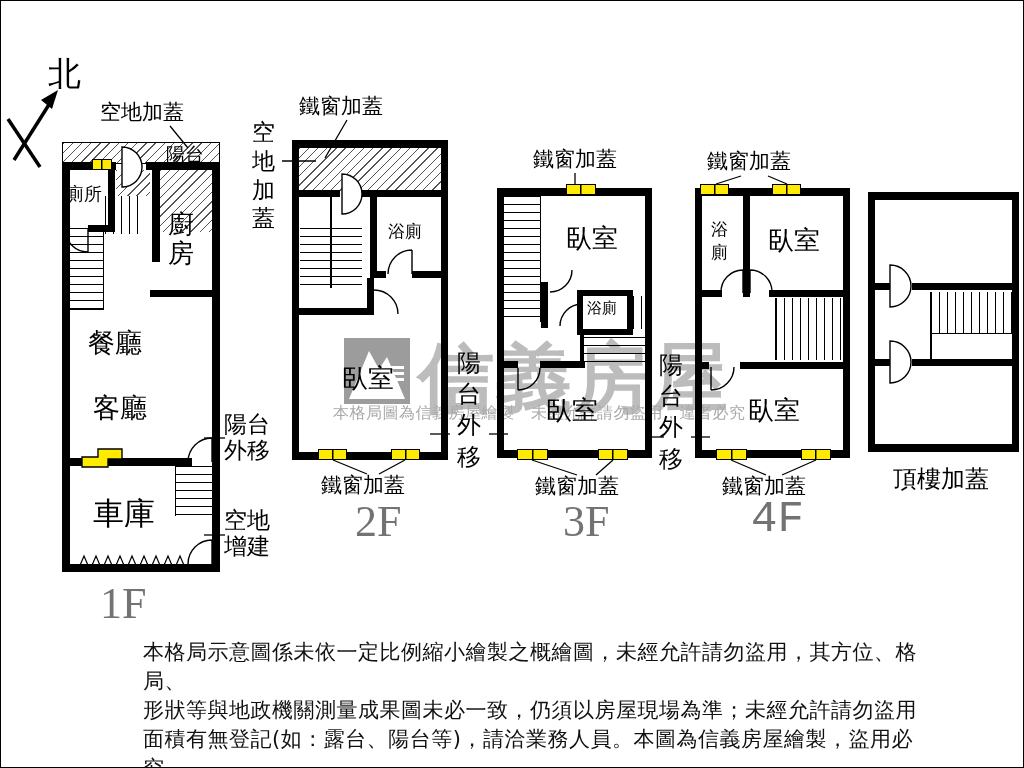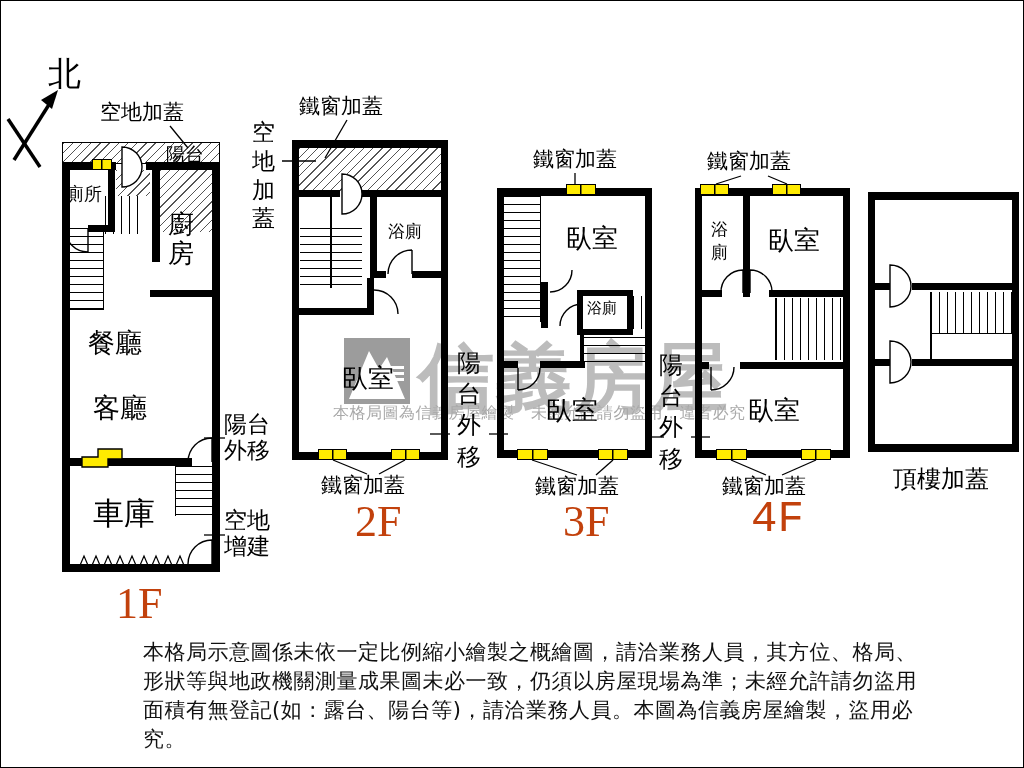--- a/index.html
+++ b/index.html
@@ -16,21 +16,21 @@
   .st-v{position:absolute;
      background:repeating-linear-gradient(to right,#000 0,#000 1.3px,transparent 1.3px,transparent 8px);}
   .bR{border-right:1.5px solid #000;box-sizing:border-box;}
   .bL{border-left:1.5px solid #000;box-sizing:border-box;}
   .bB{border-bottom:1.5px solid #000;box-sizing:border-box;}
   .ym{position:absolute;background-color:#ffeb00;border:1.5px solid #000;box-sizing:border-box;
       background-image:linear-gradient(#000,#000);background-size:1.5px 100%;
       background-position:50% 0;background-repeat:no-repeat;}
   .lbl{position:absolute;color:#000;line-height:1.1;white-space:nowrap;}
   .wrap{white-space:normal;word-break:break-all;line-height:1.12;}
-  .fl{position:absolute;color:#c2410c;font-family:"Liberation Serif","DejaVu Serif",serif;}
+  .fl{position:absolute;color:#737373;font-family:"Liberation Serif","DejaVu Serif",serif;}
   .wm-big{position:absolute;color:#bcbcbc;font-weight:bold;
           font-family:"DejaVu Serif","Liberation Serif",serif;letter-spacing:2px;}
   .wm-small{position:absolute;color:#a9a9a9;letter-spacing:0.5px;}
   .logo{position:absolute;background:#9c9c9c;}
   svg.ov{position:absolute;left:0;top:0;pointer-events:none;}
   .disc{position:absolute;color:#111;font-size:21px;line-height:29px;letter-spacing:0.5px;}
 </style>
 </head>
 <body>
 
@@ -78,21 +78,21 @@
 
       <div class="st-v" style="left:105px;top:196px;width:40px;height:38px;"></div>
       <div class="st-h bR bB" style="left:70px;top:228px;width:34px;height:82px;"></div>
 
       <div class="lbl" style="left:88px;top:328px;font-size:27px;">餐廳</div>
       <div class="lbl" style="left:93px;top:393px;font-size:27px;">客廳</div>
 
       <div class="wall" style="left:62px;top:458px;width:130px;height:8px;"></div>
       <div class="st-h bL" style="left:175px;top:466px;width:37px;height:50px;"></div>
       <div class="lbl" style="left:93px;top:496px;font-size:31px;">車庫</div>
-      <div class="fl" style="left:116px;top:578px;font-size:44px;">1F</div>
+      <div class="fl" style="left:100px;top:578px;font-size:44px;">1F</div>
 
       <div class="lbl wrap" style="left:224px;top:412px;width:52px;font-size:23px;">陽台外移</div>
       <div class="lbl wrap" style="left:224px;top:508px;width:52px;font-size:23px;">空地增建</div>
     </div>
 
     <div>
       <div class="lbl" style="left:299px;top:95px;font-size:21px;">鐵窗加蓋</div>
       <div class="lbl wrap" style="left:252px;top:118px;width:26px;font-size:23px;line-height:1.25;">空地加蓋</div>
 
       <div class="wall" style="left:292px;top:140px;width:156px;height:8px;"></div>
@@ -246,18 +246,18 @@
         <path d="M890,341 A21,21 0 0 1 890,383 Z" fill="#fff"></path>
       </g>
 
       <polyline points="78,570 84,556 90,570 96,556 102,570 108,556 114,570 120,556 126,570 132,556 138,570 144,556 150,570 156,556 162,570 168,556 174,570 180,556 186,570" stroke="#000" stroke-width="1.2" fill="none"></polyline>
 
       <polygon points="82,467 82,457 98,457 98,449 122,449 122,459 108,459 108,467" fill="#ffeb00" stroke="#000" stroke-width="1.4"></polygon>
     </svg>
   </div>
 
   <div class="disc" style="left:143px;top:638px;width:780px;z-index:2;">
-    <div>本格局示意圖係未依一定比例縮小繪製之概繪圖，請洽業務人員，其方位、格局、</div>
+    <div>本格局示意圖係未依一定比例縮小繪製之概繪圖，未經允許請勿盜用，其方位、格局、</div>
     <div>形狀等與地政機關測量成果圖未必一致，仍須以房屋現場為準；未經允許請勿盜用</div>
     <div>面積有無登記(如：露台、陽台等)，請洽業務人員。本圖為信義房屋繪製，盜用必究。</div>
   </div>
 
 </div>
 
 </body></html>

